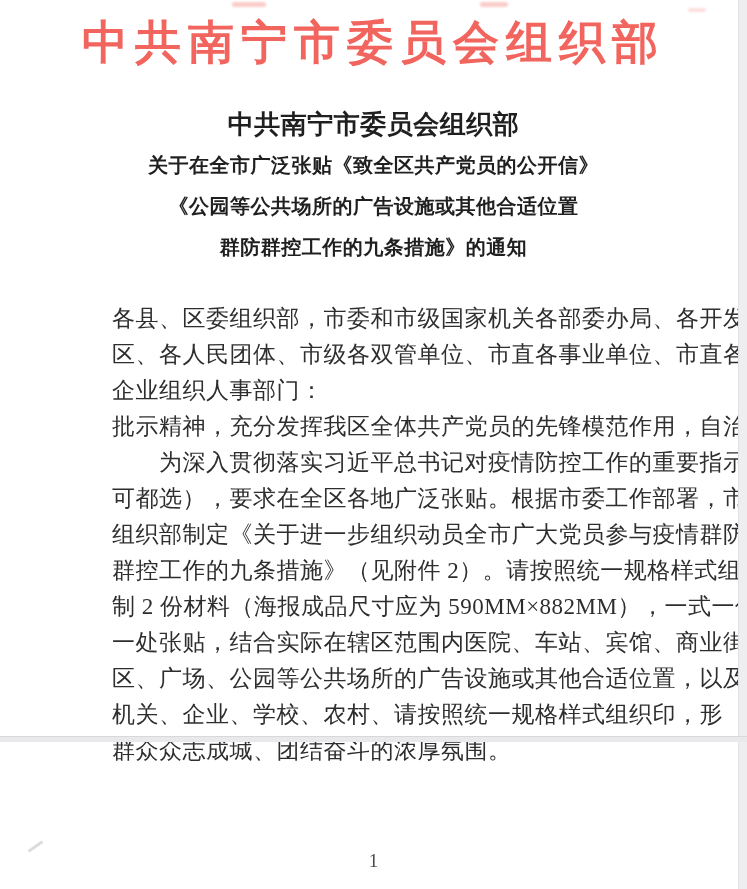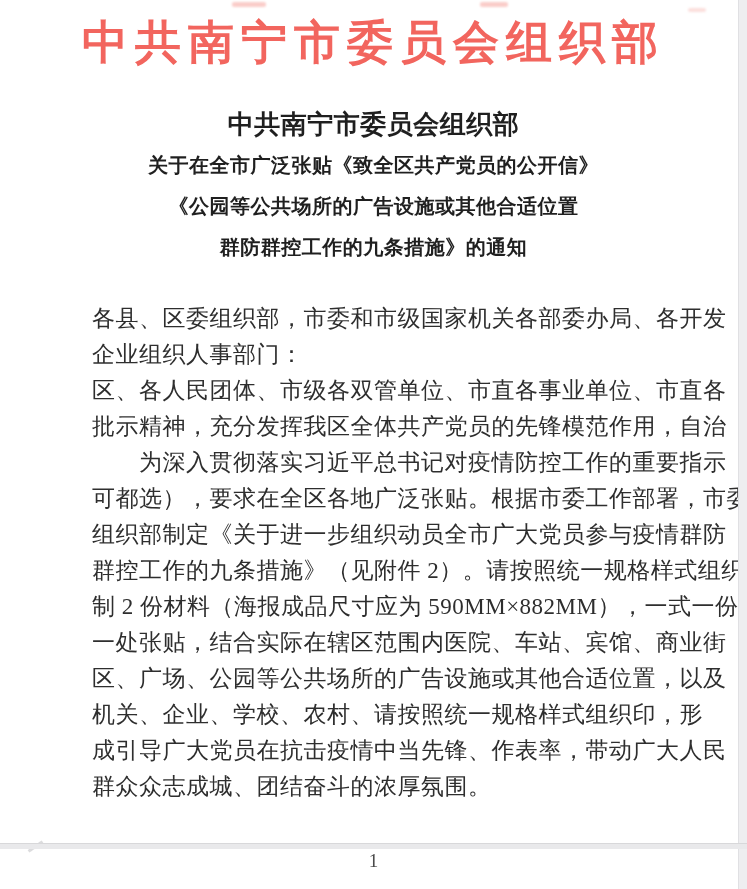--- a/index.html
+++ b/index.html
@@ -4,21 +4,21 @@
 <style>
   * { margin: 0; padding: 0; box-sizing: border-box; }
   html, body {
     width: 747px; height: 889px;
     background: #ffffff;
     font-family: "Liberation Serif", "DejaVu Serif", serif;
     overflow: hidden;
   }
   .page {
     position: relative;
-    width: 747px; height: 849px;
+    width: 747px; height: 742px;
     background: #ffffff;
   }
 
   
   .letterhead {
     position: absolute;
     top: 12px; left: 0; width: 747px;
     text-align: center;
     font-size: 46px;
     font-weight: bold;
@@ -46,20 +46,21 @@
     position: absolute;
     top: 301px; left: 92px; width: 564px;
     font-size: 23px;
   }
   .ln {
     line-height: 36px;
     letter-spacing: 0.5px;
     text-align: justify;
     text-align-last: justify;
     white-space: nowrap;
+    margin-left: 20px;
   }
   .ln.plain {
     text-align: left;
     text-align-last: left;
     white-space: normal;
   }
   .ln.indent { text-indent: 47px; }
 
   
   .page-number {
@@ -114,32 +115,31 @@
 
   <div class="title-block" style="color: rgb(31, 31, 31);">
     <div class="title-line first">中共南宁市委员会组织部</div>
     <div class="title-line">关于在全市广泛张贴《致全区共产党员的公开信》</div>
     <div class="title-line">《公园等公共场所的广告设施或其他合适位置</div>
     <div class="title-line">群防群控工作的九条措施》的通知</div>
   </div>
 
   <div class="body-block" style="color: rgb(46, 46, 46);">
     <div class="ln">各县、区委组织部，市委和市级国家机关各部委办局、各开发</div>
+    <div class="ln">区、各人民团体、市级各双管单位、市直各事业单位、市直各</div>
     <div class="ln plain">企业组织人事部门：</div>
-    <div class="ln">区、各人民团体、市级各双管单位、市直各事业单位、市直各</div>
     <div class="ln">批示精神，充分发挥我区全体共产党员的先锋模范作用，自治</div>
     <div class="ln indent">为深入贯彻落实习近平总书记对疫情防控工作的重要指示</div>
     <div class="ln">可都选），要求在全区各地广泛张贴。根据市委工作部署，市委</div>
     <div class="ln">组织部制定《关于进一步组织动员全市广大党员参与疫情群防</div>
     <div class="ln">群控工作的九条措施》（见附件 2）。请按照统一规格样式组织印</div>
     <div class="ln">制 2 份材料（海报成品尺寸应为 590MM×882MM），一式一份在同</div>
     <div class="ln">一处张贴，结合实际在辖区范围内医院、车站、宾馆、商业街</div>
     <div class="ln">区、广场、公园等公共场所的广告设施或其他合适位置，以及</div>
     <div class="ln">机关、企业、学校、农村、请按照统一规格样式组织印，形</div>
-    <div class="ln">成引导广大党员在抗击疫情中当先锋、作表率，带动广大人民</div>
     <div class="ln plain">群众众志成城、团结奋斗的浓厚氛围。</div>
   </div>
 
   <div class="page-number">1</div>
 
   <div class="scratch"></div>
   <div class="edge-right"></div>
   <div class="edge-bottom"></div>
 
 </div>

